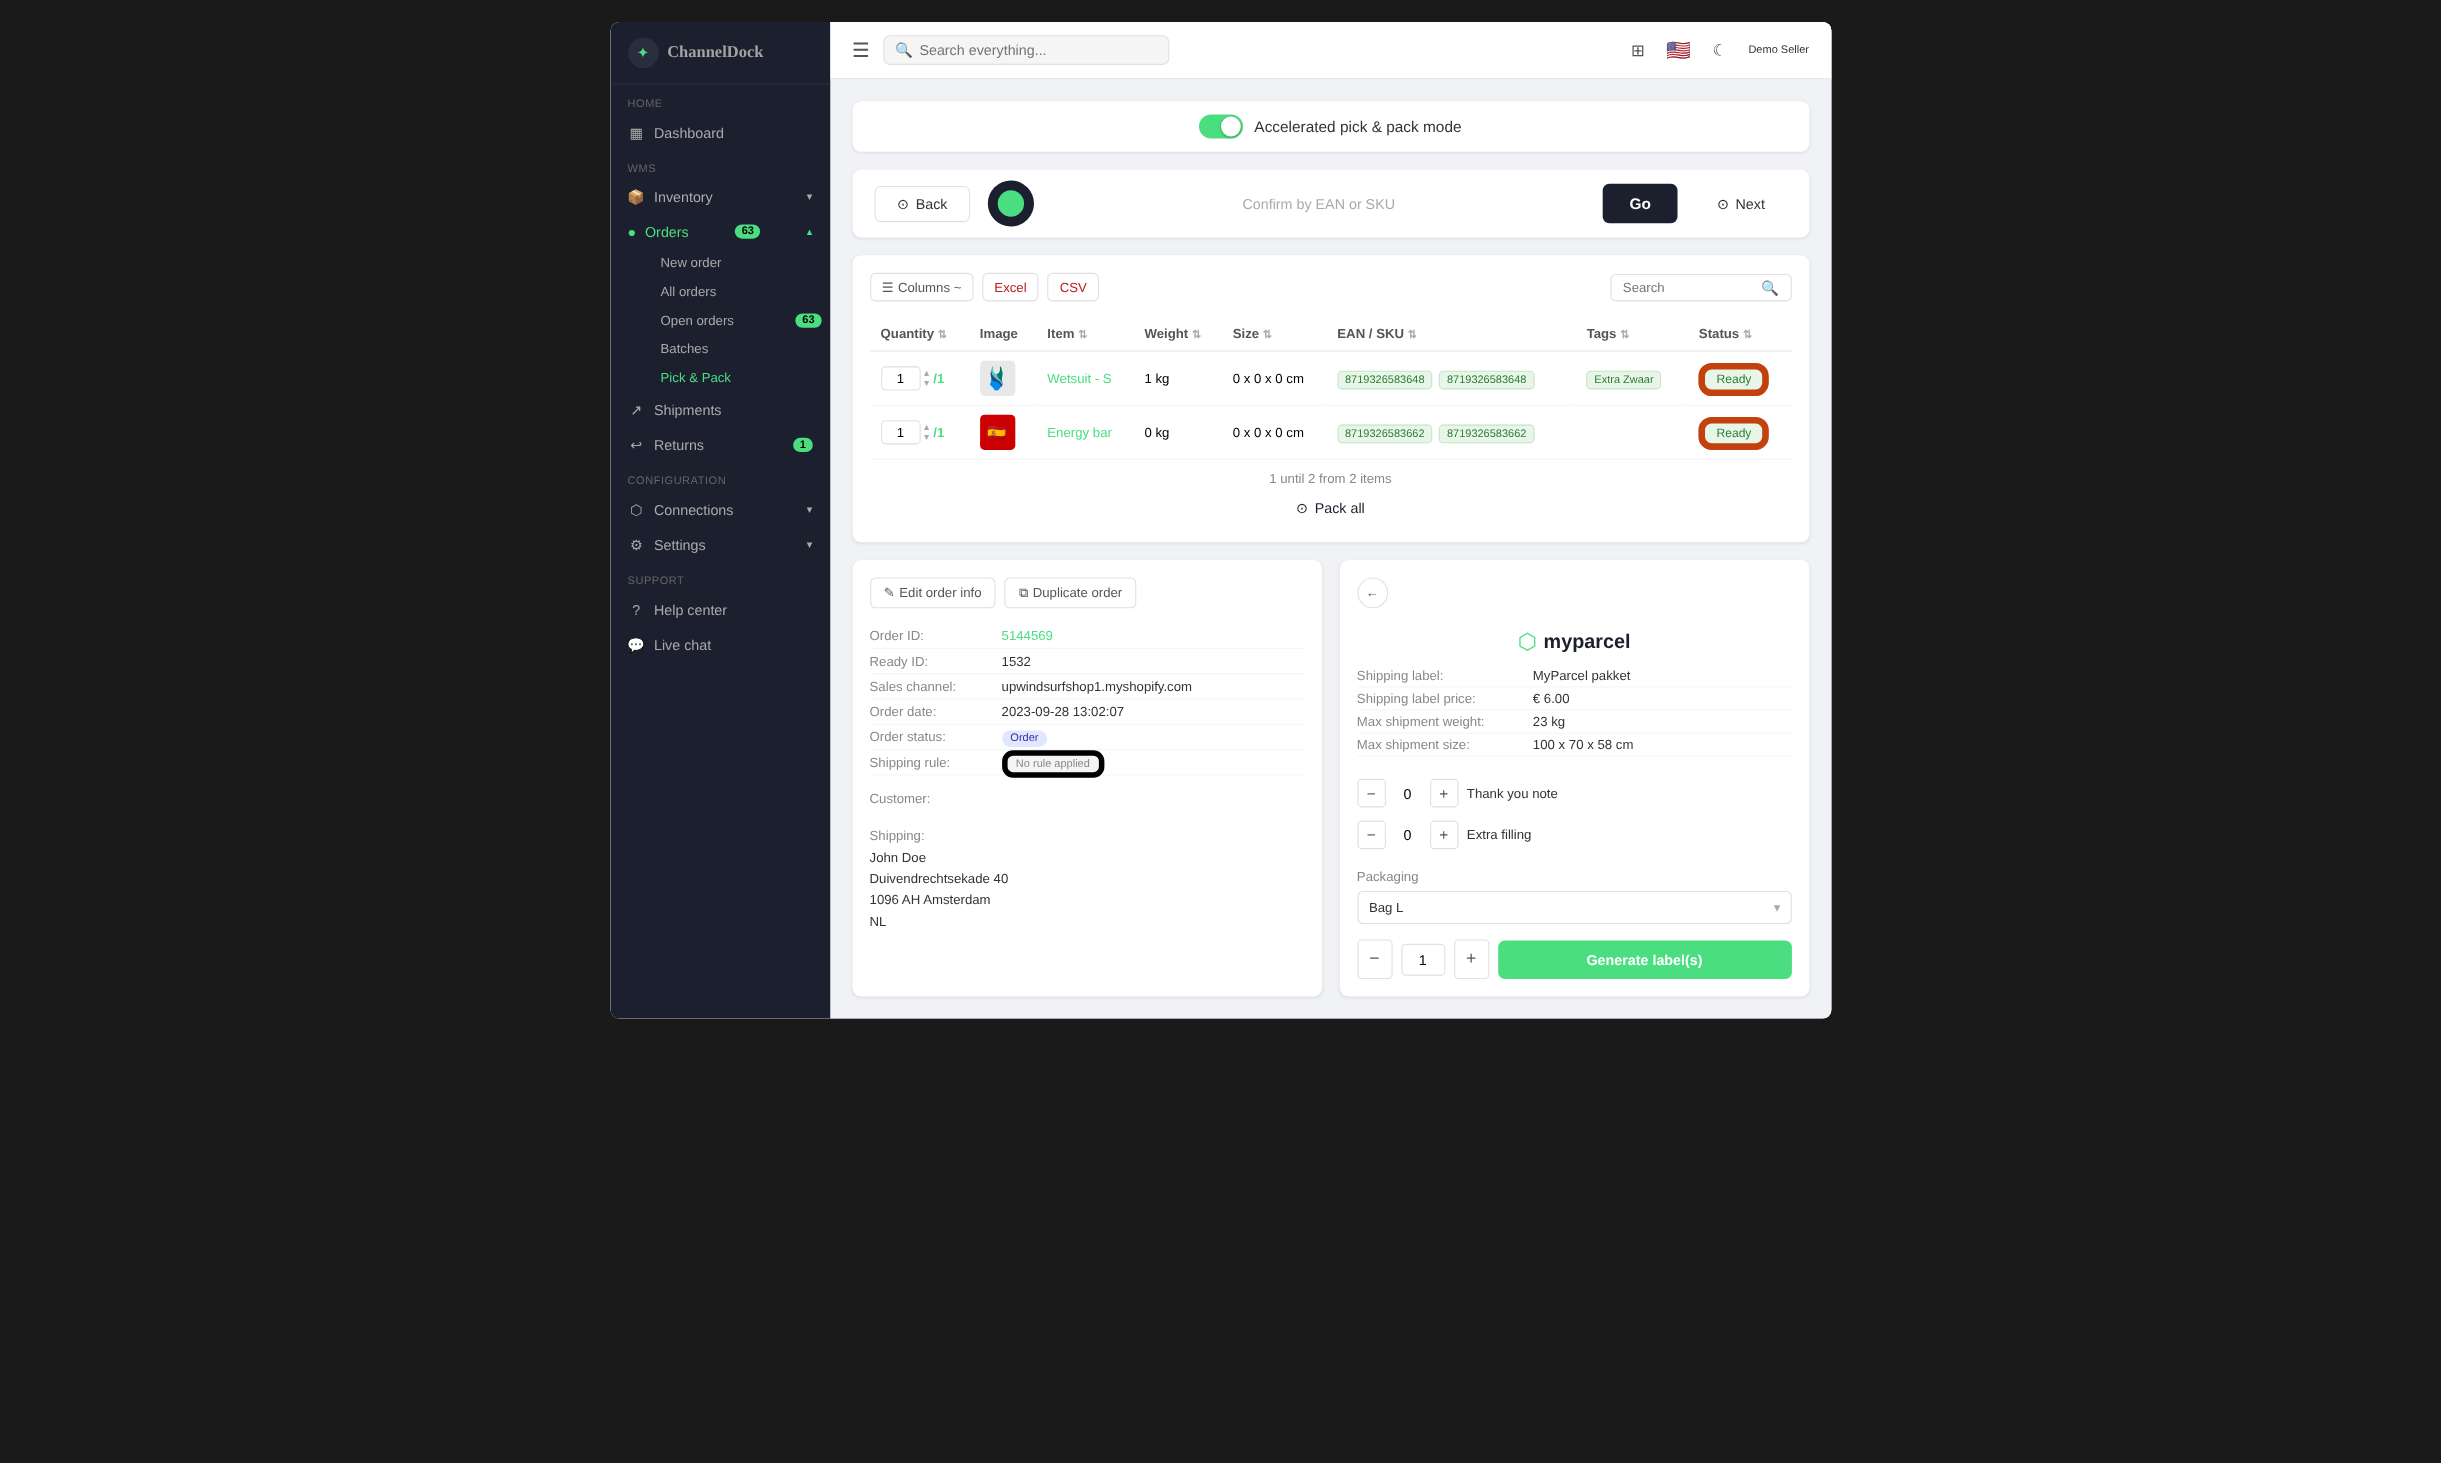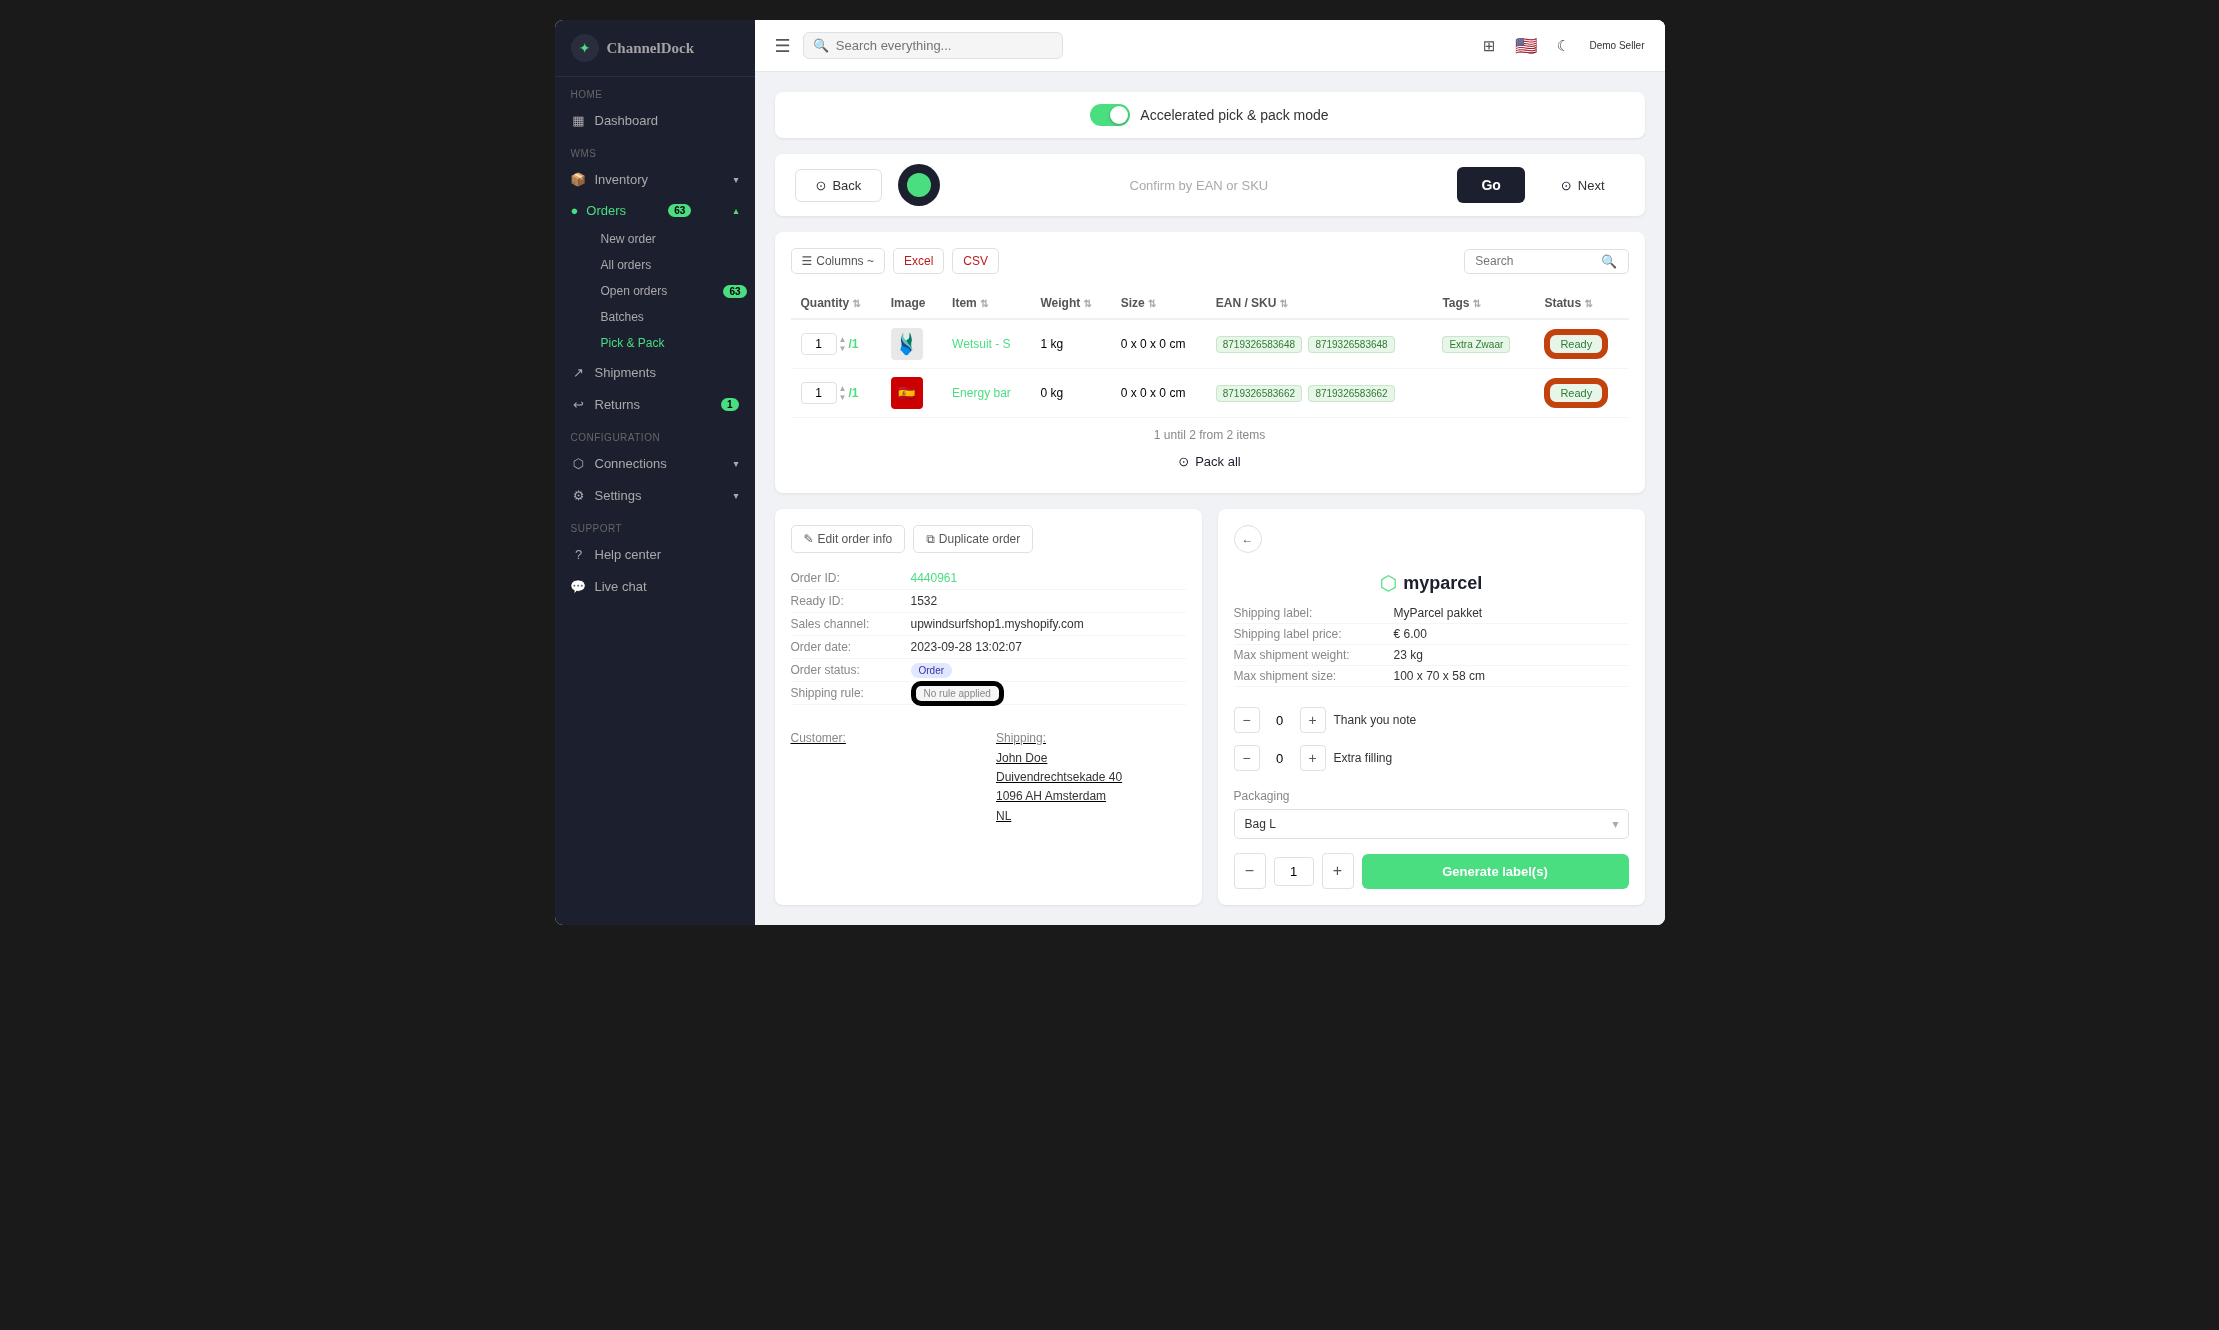--- a/index.html
+++ b/index.html
@@ -92,21 +92,21 @@
     .btn-duplicate { display: flex; align-items: center; gap: 4px; padding: 6px 12px; border: 1px solid #e0e0e0; border-radius: 5px; cursor: pointer; font-size: 12px; color: #555; background: #fff; }
 
     .info-table { width: 100%; }
     .info-table tr td { padding: 4px 0; font-size: 12px; }
     .info-table tr td:first-child { color: #888; width: 120px; }
     .info-table tr td:last-child { color: #333; }
     .order-id-link { color: #4ade80; cursor: pointer; text-decoration: none; }
     .status-badge-order { background: #e0e7ff; color: #3730a3; border-radius: 10px; padding: 2px 8px; font-size: 10px; }
     .no-rule-badge { background: #f5f5f5; color: #888; border-radius: 10px; padding: 2px 8px; font-size: 10px; border: 5px solid #000000; }
 
-    .customer-section { margin-top: 26px; display: grid; grid-template-columns: 1fr 1fr; gap: 16px; text-decoration: underline; }
+    .customer-section { margin-top: 14px; display: grid; grid-template-columns: 1fr; gap: 16px; }
     .customer-label { color: #888; font-size: 12px; margin-bottom: 4px; }
     .customer-value { font-size: 12px; color: #333; line-height: 1.6; }
 
     
     .shipping-panel { background: #fff; border-radius: 8px; padding: 16px; box-shadow: 0 1px 3px rgba(0,0,0,0.08); }
     .shipping-header { display: flex; align-items: center; gap: 8px; margin-bottom: 14px; }
     .back-arrow-btn { width: 28px; height: 28px; border: 1px solid #e0e0e0; border-radius: 50%; display: flex; align-items: center; justify-content: center; cursor: pointer; font-size: 12px; color: #555; }
     .myparcel-logo { display: flex; align-items: center; justify-content: center; gap: 6px; padding: 4px 0 8px; }
     .myparcel-icon { color: #4ade80; font-size: 20px; }
     .myparcel-text { font-size: 18px; font-weight: 700; color: #1c1f2e; }
@@ -376,21 +376,21 @@
             <div class="btn-duplicate">
               <span>⧉</span>
               <span>Duplicate order</span>
             </div>
           </div>
 
           <table class="info-table">
             <tbody>
                 <tr>
               <td>Order ID:</td>
-              <td><a class="order-id-link">4440961</a></td>
+              <td><a class="order-id-link">5144569</a></td>
             </tr>
             <tr>
               <td>Ready ID:</td>
               <td>1532</td>
             </tr>
             <tr>
               <td>Sales channel:</td>
               <td>upwindsurfshop1.myshopify.com</td>
             </tr>
             <tr>

